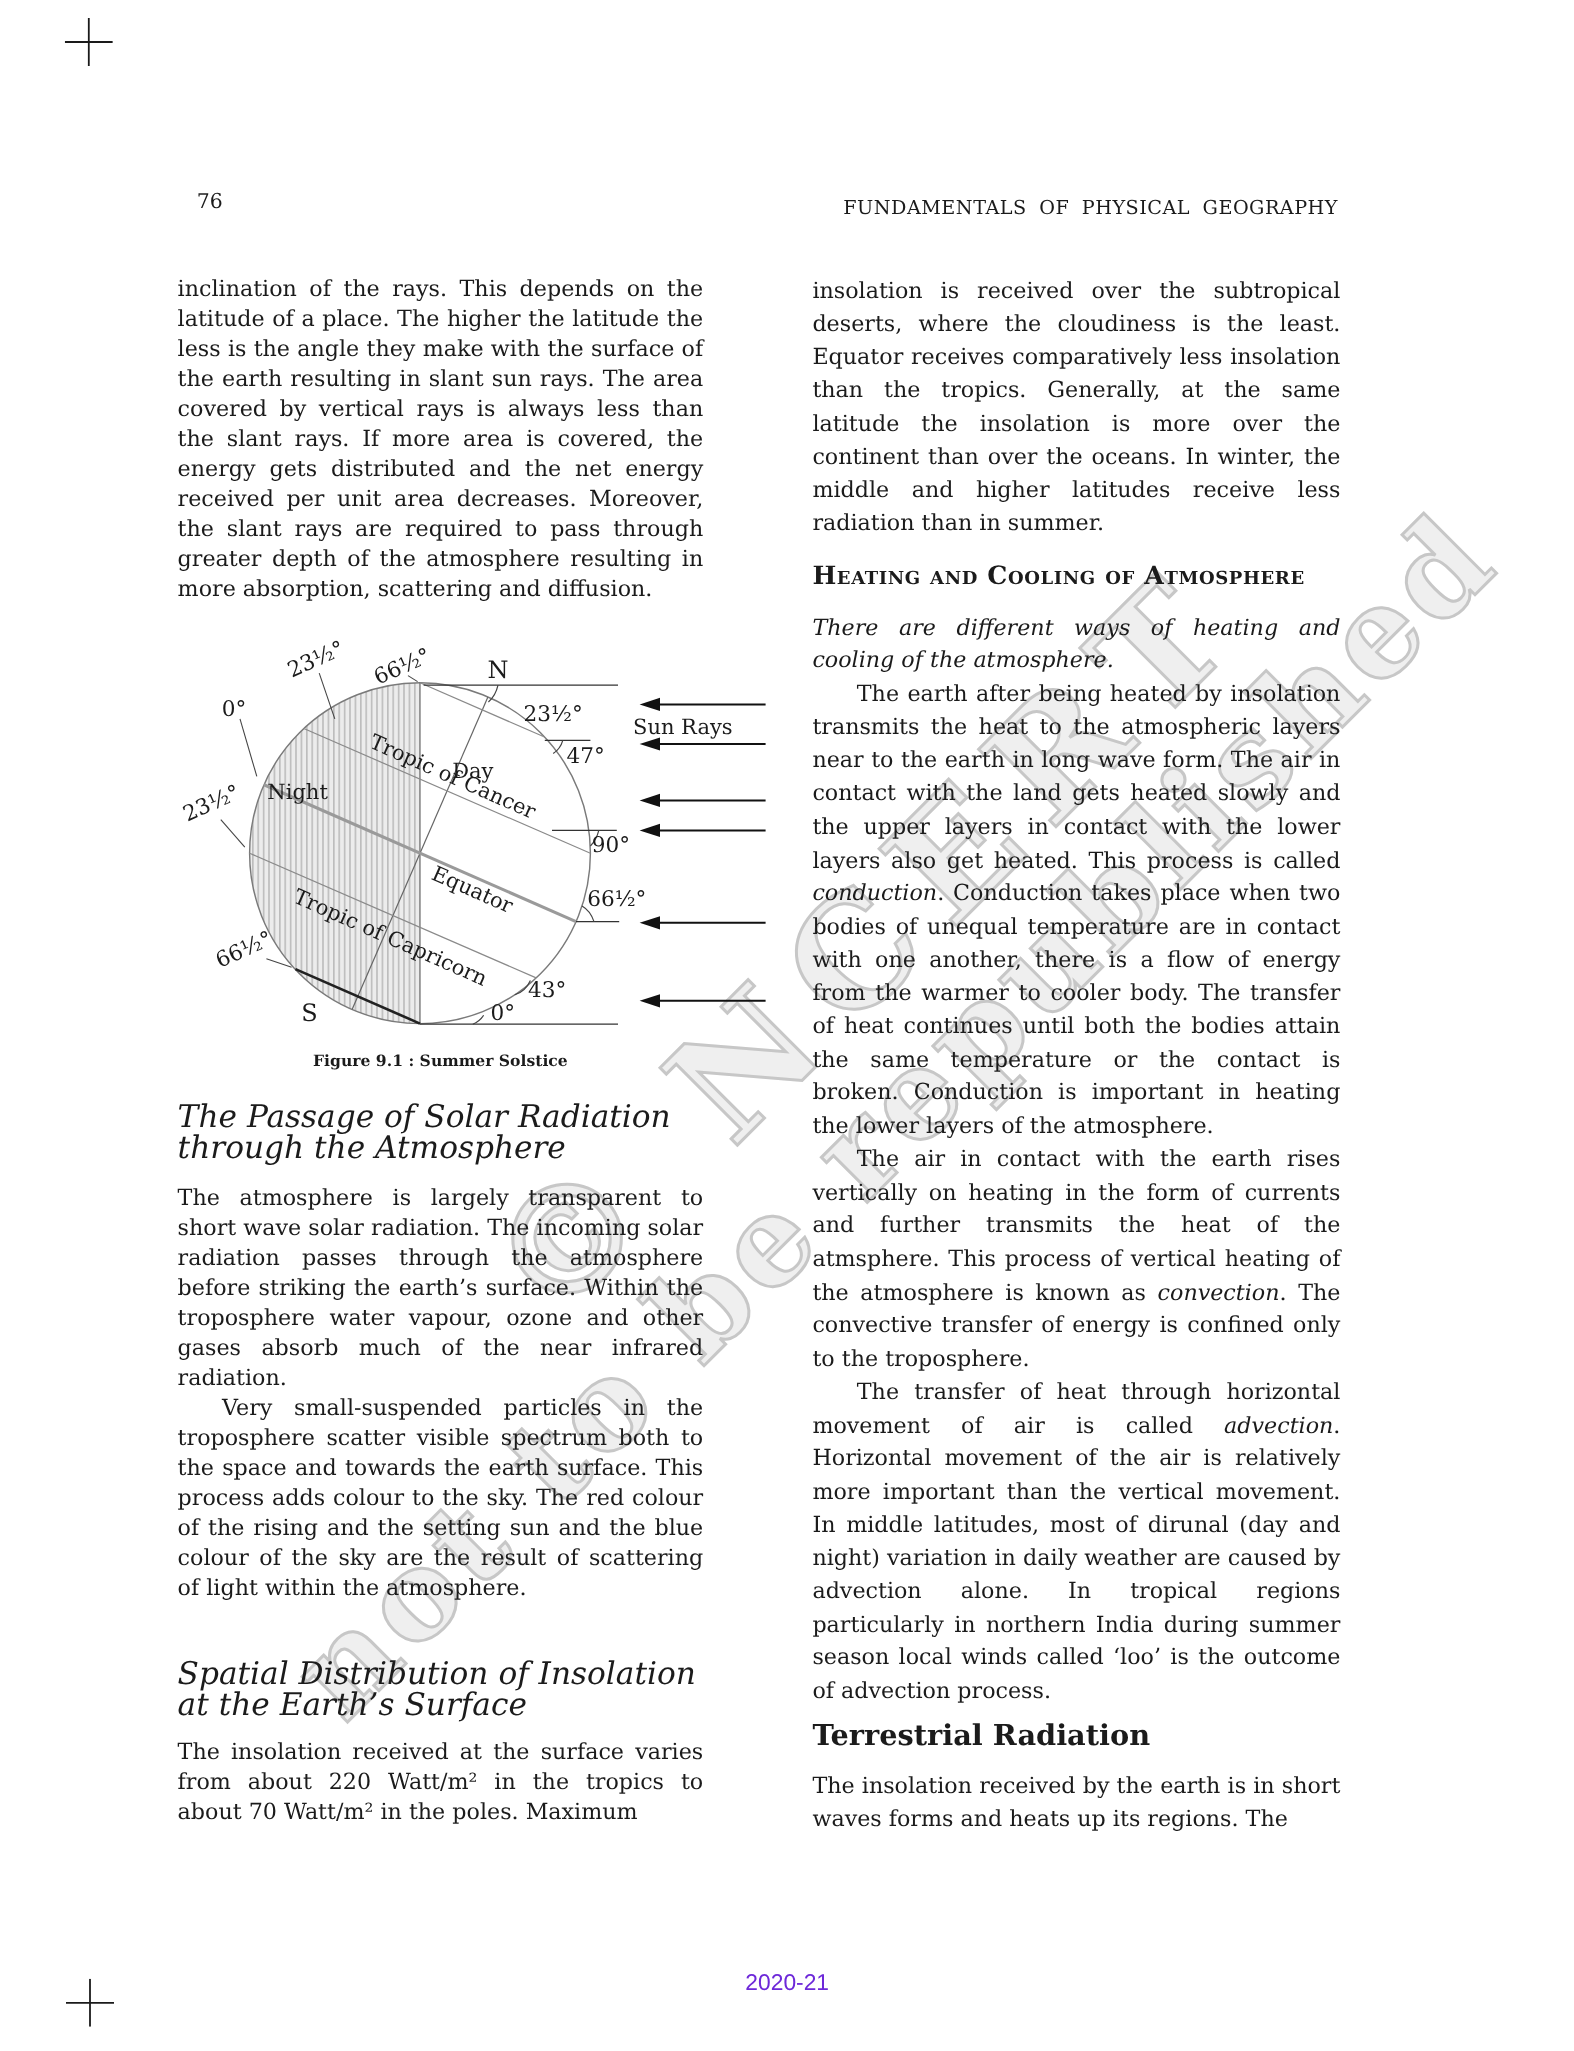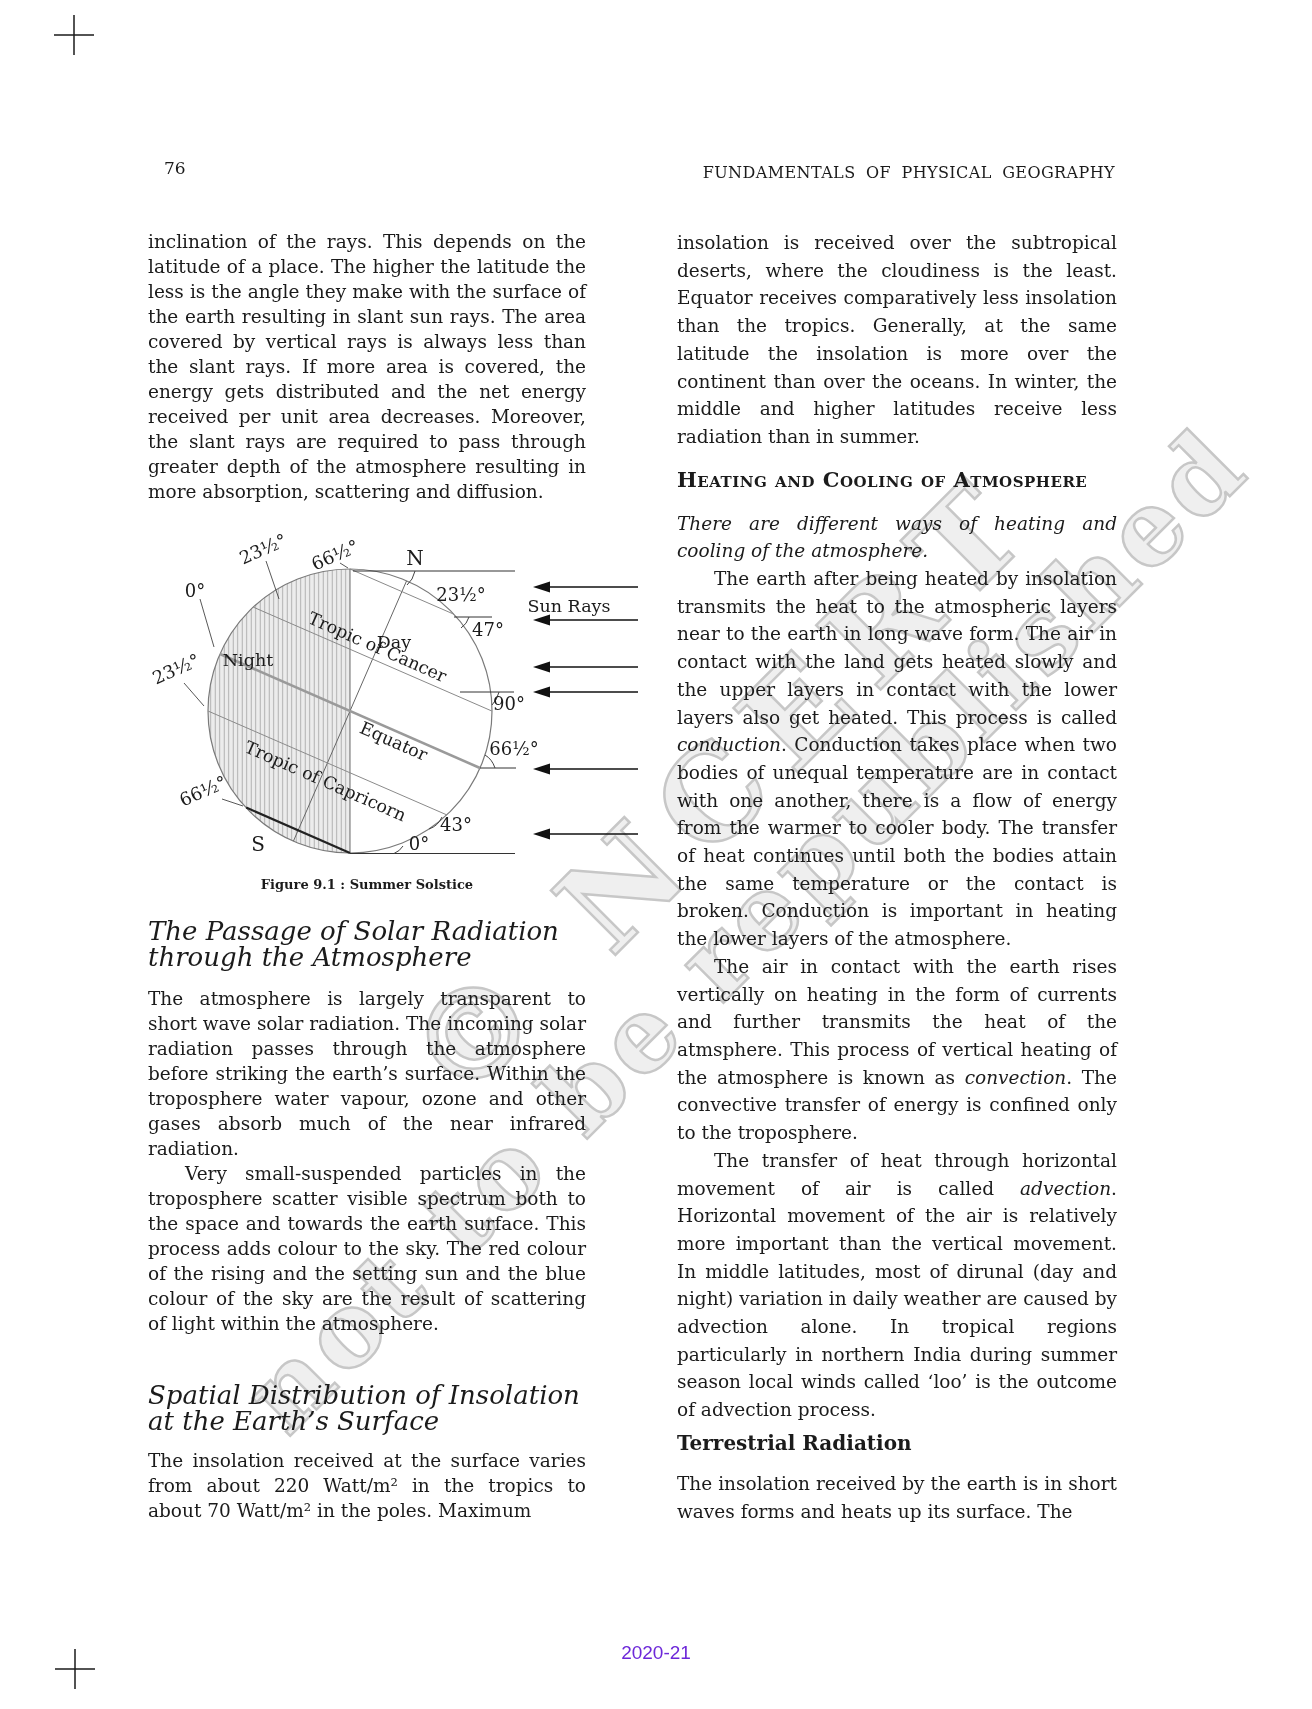--- a/index.html
+++ b/index.html
@@ -23,21 +23,21 @@
   .col-left{left:148px;width:438px;}
   .col-right{left:677px;width:440px;}
   .body{font-size:18.5px;text-align:justify;margin:0;}
   .col-left .body{line-height:25px;}
   .col-right .body{line-height:27.7px;}
   .indent{text-indent:37px;}
   .ital-head{font-style:italic;font-size:26px;line-height:26px;margin:0;font-weight:normal;}
   .mt26{margin-top:26px;} .mt16{margin-top:16px;} .mt46{margin-top:46px;} .mt14{margin-top:14px;}
   .mt13{margin-top:18px;font-style:italic;} .mt15{margin-top:15px;}
   .h-small{font-variant:small-caps;font-weight:bold;font-size:21px;letter-spacing:.5px;margin:16px 0 0 0;}
-  .h-bold{font-weight:bold;font-size:20px;margin:7px 0 0 0;}
+  .h-bold{font-weight:bold;font-size:24px;margin:7px 0 0 0;}
   .caption{font-weight:bold;font-size:13px;text-align:center;margin:8px 0 0 0;}
   .fig{display:block;margin:25px 0 0 2px;overflow:visible;}
   .fig text{font-family:"DejaVu Serif",serif;fill:#1b1b1b;}
   .fig .lbl{font-size:18px;}
   .fig .lbl-s{font-size:17.5px;}
   .fig .pole{font-size:20px;}
   .fig line,.fig path.arc,.fig circle{fill:none;}
 </style>
 </head>
 <body>
@@ -163,17 +163,17 @@
     <p class="body mt13">There are different ways of heating and cooling of the atmosphere.</p>
 
     <p class="body indent"><span>The earth after being heated by insolation transmits the heat to the atmospheric layers near to the earth in long wave form. The air in contact with the land gets heated slowly and the upper layers in contact with the lower layers also get heated. This process is called </span><i>conduction</i><span>. Conduction takes place when two bodies of unequal temperature are in contact with one another, there is a flow of energy from the warmer to cooler body. The transfer of heat continues until both the bodies attain the same temperature or the contact is broken. Conduction is important in heating the lower layers of the atmosphere.</span></p>
 
     <p class="body indent"><span>The air in contact with the earth rises vertically on heating in the form of currents and further transmits the heat of the atmsphere. This process of vertical heating of the atmosphere is known as </span><i>convection</i><span>. The convective transfer of energy is confined only to the troposphere.</span></p>
 
     <p class="body indent"><span>The transfer of heat through horizontal movement of air is called </span><i>advection</i><span>. Horizontal movement of the air is relatively more important than the vertical movement. In middle latitudes, most of dirunal (day and night) variation in daily weather are caused by advection alone. In tropical regions particularly in northern India during summer season local winds called ‘loo’ is the outcome of advection process.</span></p>
 
     <h2 class="h-bold">Terrestrial Radiation</h2>
 
-    <p class="body mt15">The insolation received by the earth is in short waves forms and heats up its surface. The</p>
+    <p class="body mt15">The insolation received by the earth is in short waves forms and heats up its regions. The</p>
   </div>
 
   <div class="footer">2020-21</div>
 </div>
 
 </body></html>

